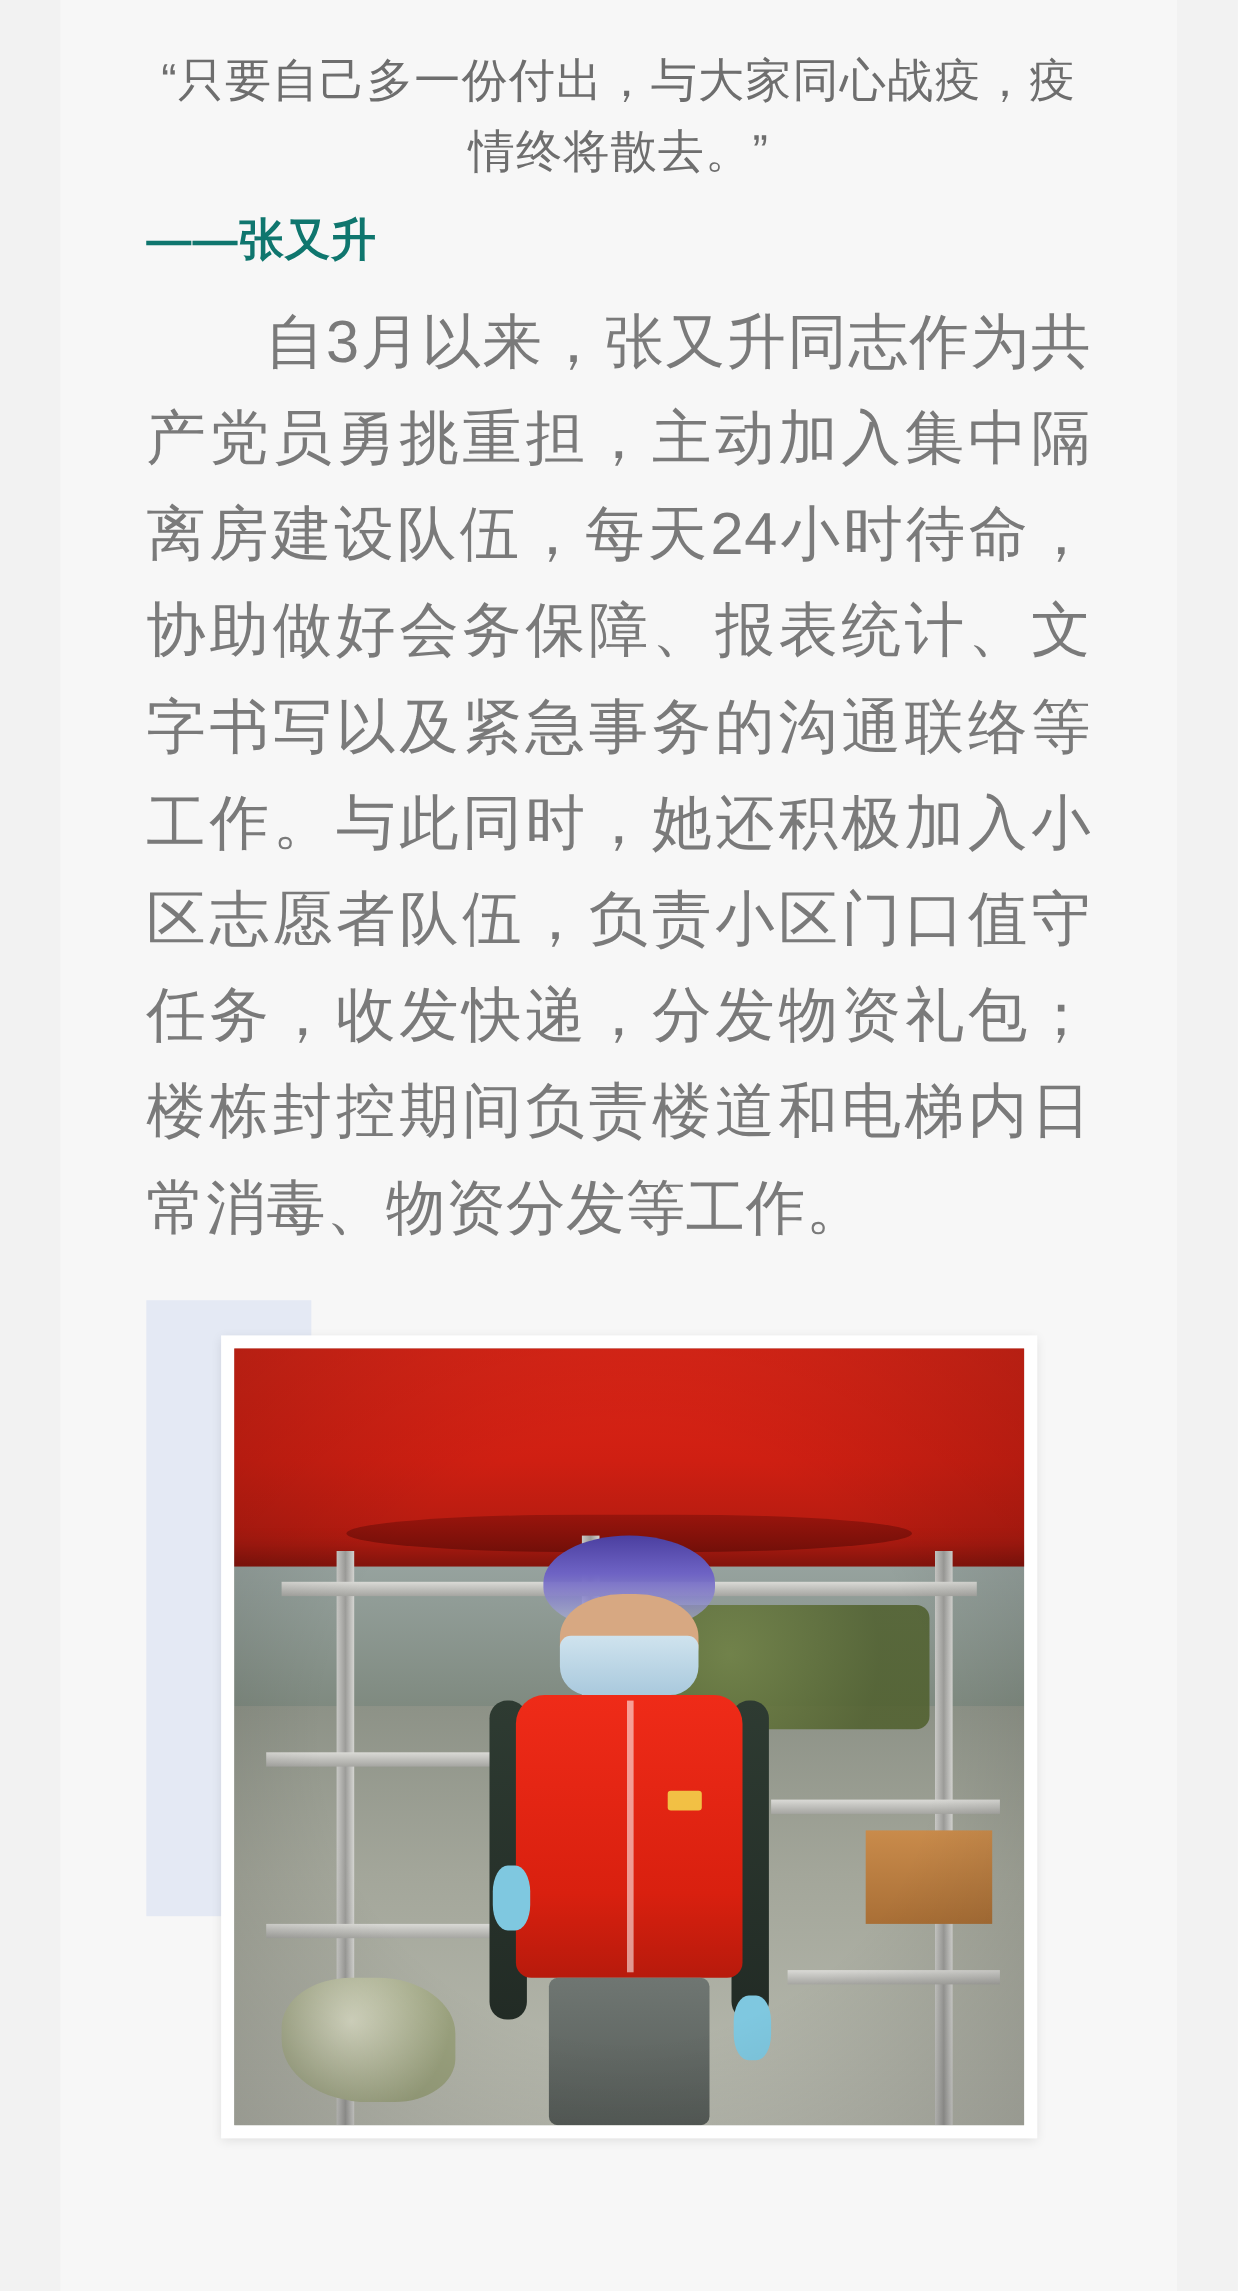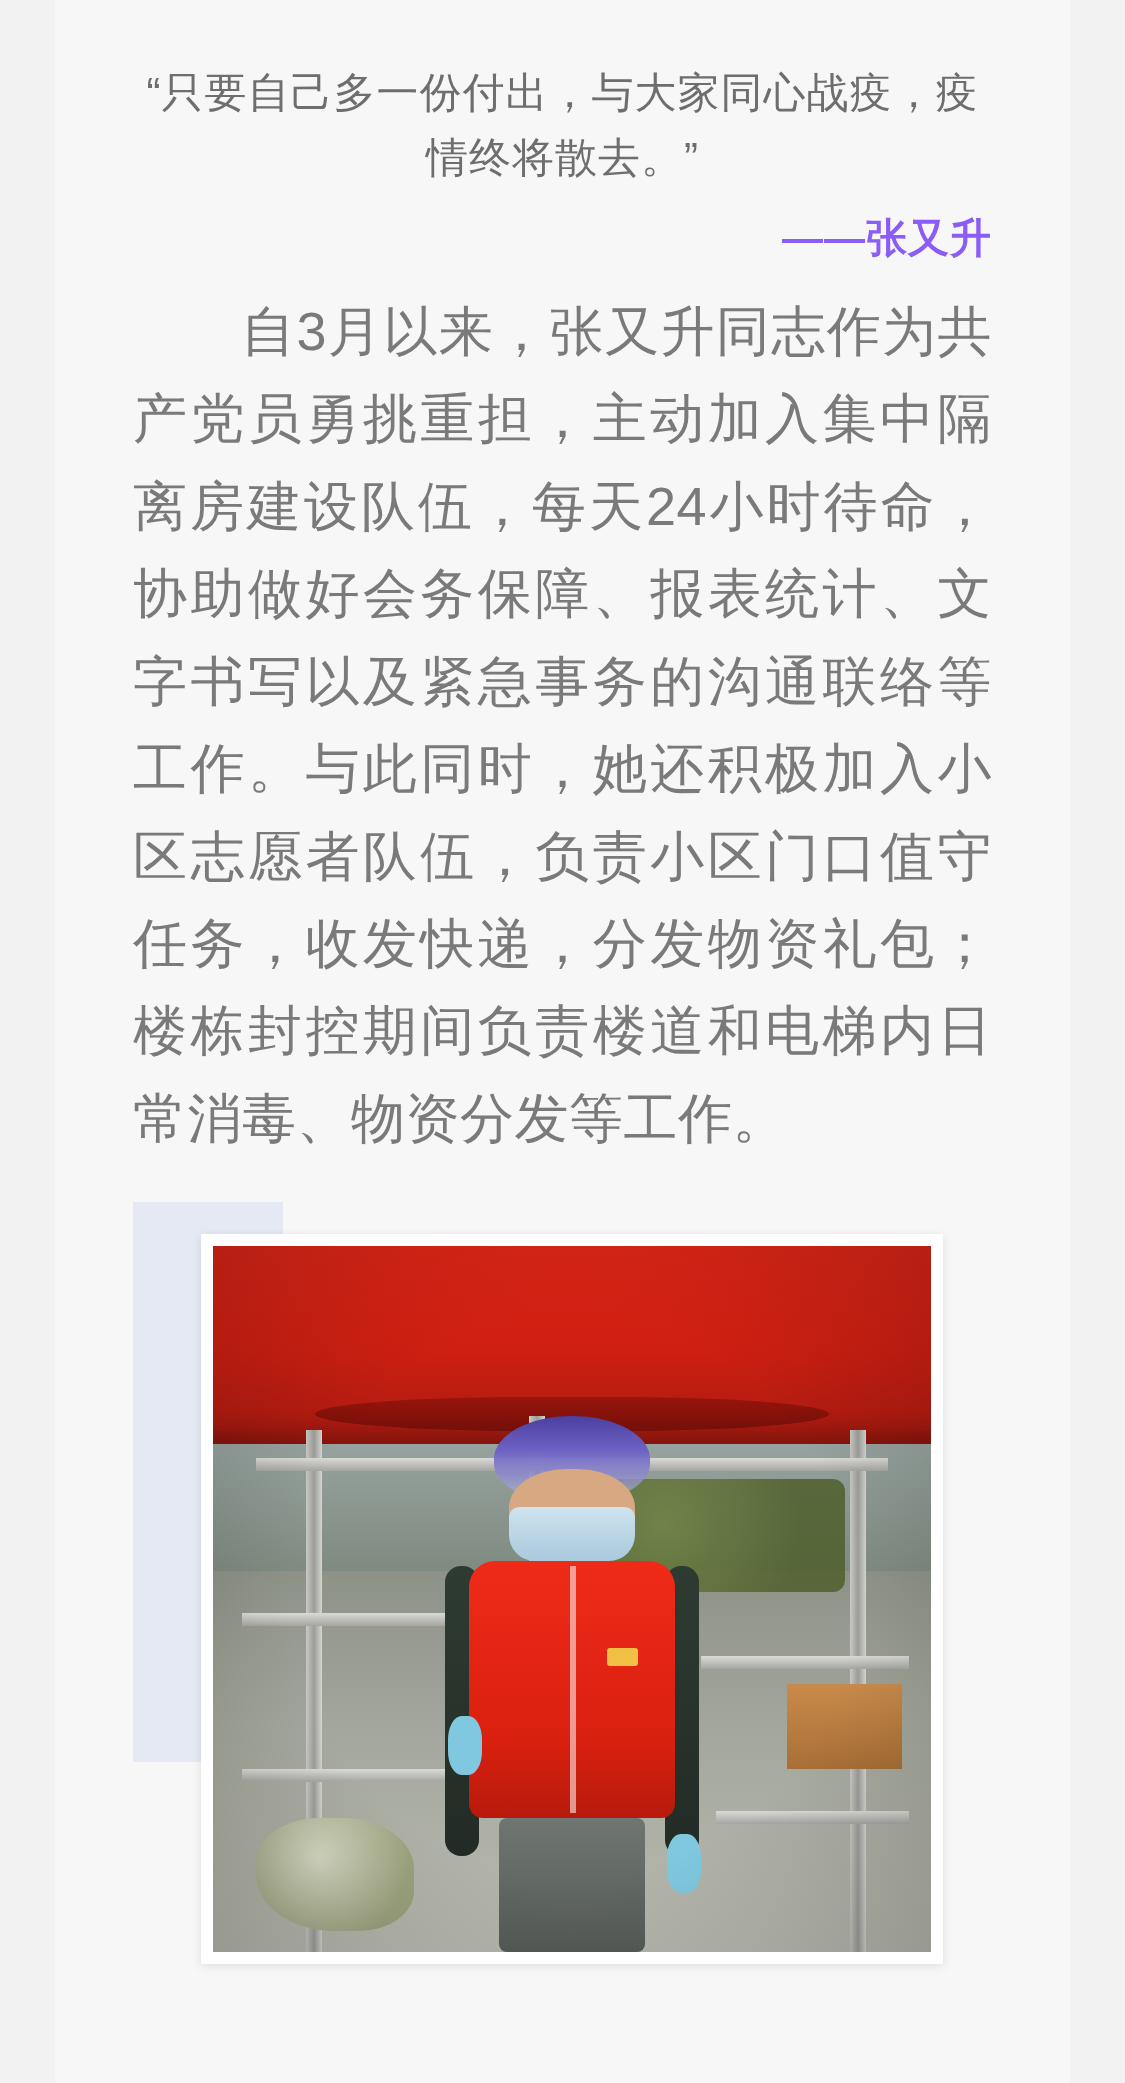--- a/index.html
+++ b/index.html
@@ -22,36 +22,36 @@
   .sheet {
     position: absolute;
     left: 55px;
     top: 0;
     width: 1015px;
     min-height: 2083px;
     background: #f7f7f7;
     box-sizing: border-box;
   }
   .content {
-    padding: 60px 78px 0 78px;
+    padding: 40px 78px 0 78px;
   }
   .quote {
     font-size: 42px;
     line-height: 1.55;
     color: #6e6e6e;
     text-align: center;
     letter-spacing: 1px;
     margin: 0 0 6px 0;
     font-weight: 400;
   }
   .attribution {
     font-size: 41px;
     line-height: 1.5;
-    color: #8b5cf6;
-    text-align: right;
+    color: #0f766e;
+    text-align: left;
     font-weight: 700;
     margin: 18px 0 18px 0;
     letter-spacing: 1px;
   }
   .body-text {
     font-size: 54px;
     line-height: 1.62;
     color: #7a7a7a;
     text-align: justify;
     text-justify: inter-ideograph;

